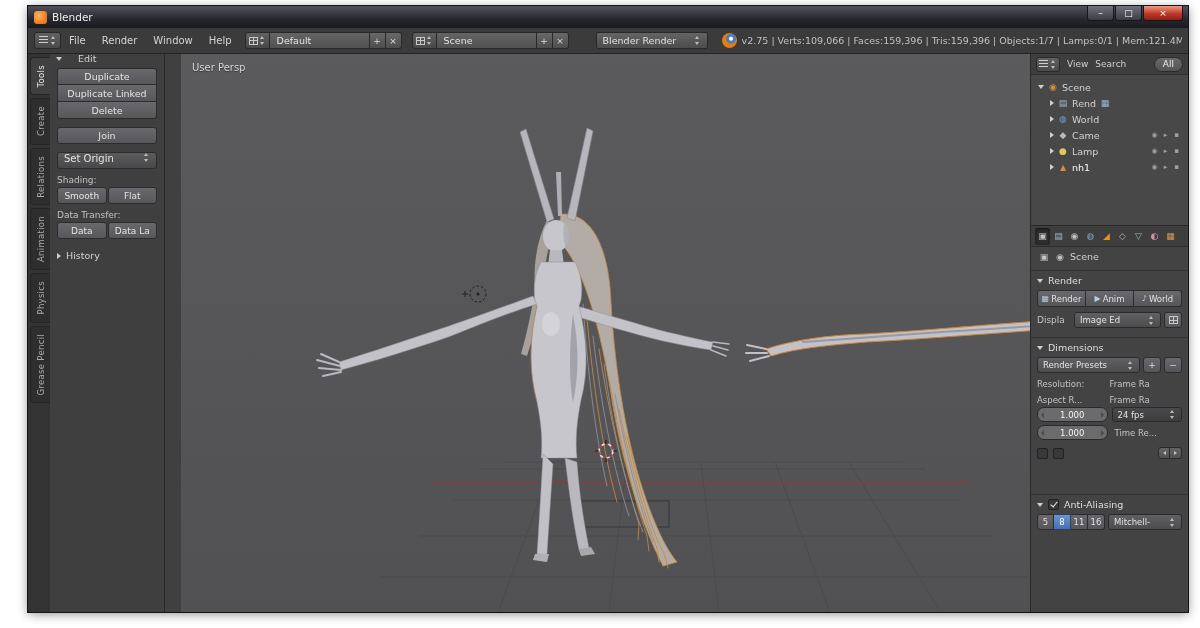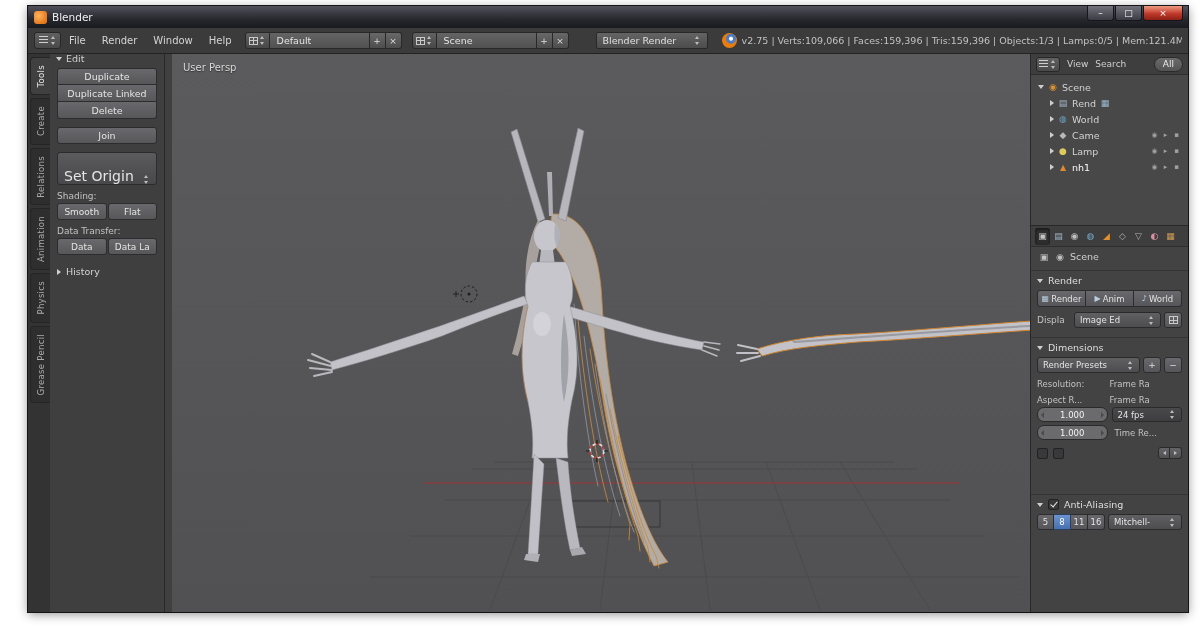--- a/index.html
+++ b/index.html
@@ -30,35 +30,35 @@
 .blender-logo{width:15px;height:15px;border-radius:50%;background:radial-gradient(circle at 60% 38%,#ffffff 0 1.5px,#4f7bbf 2.5px 4.5px,#e87d0d 5.5px);margin:0 5px 0 8px;flex:none}
 .stats{font-size:9.5px;color:#c2c2c2;white-space:nowrap;overflow:hidden;flex:1;min-width:0}
 
 .toolshelf{position:absolute;left:0;top:48px;width:137px;height:558px;background:#3f3f3f;border-right:1px solid #282828;display:flex}
 .ts-tabs{width:22px;background:#333333;padding-top:3px;display:flex;flex-direction:column;gap:3px}
 .vtab{width:20px;margin-left:2px;padding:7px 0;background:#2e2e2e;border:1px solid #252525;border-right:none;border-radius:4px 0 0 4px;display:flex;align-items:center;justify-content:center;cursor:pointer}
 .vtab span{writing-mode:vertical-rl;transform:rotate(180deg);font-size:8.5px;color:#ababab;letter-spacing:.3px;white-space:nowrap}
 .vtab.active{background:#404040}
 .vtab.active span{color:#e8e8e8}
 .shelf-panel{flex:1;padding:2px 7px 0;overflow:hidden}
-.section-hdr{display:flex;align-items:center;gap:4px;font-size:9.5px;color:#d0d0d0;height:11px;margin:-3px 0 4px -1px;overflow:hidden}
+.section-hdr{display:flex;align-items:center;gap:16px;font-size:9.5px;color:#d0d0d0;height:11px;margin:-3px 0 4px -1px;overflow:hidden}
 .trid{width:0;height:0;border-left:3.5px solid transparent;border-right:3.5px solid transparent;border-top:4.5px solid #cfcfcf;flex:none}
 .trir{width:0;height:0;border-top:3.5px solid transparent;border-bottom:3.5px solid transparent;border-left:4.5px solid #cfcfcf;flex:none}
 .tool-btn{height:17px;background:linear-gradient(#69696d,#57575a);border:1px solid #2c2c2c;border-radius:3px;color:#e4e4e4;font-size:9.5px;display:flex;align-items:center;justify-content:center;cursor:pointer;white-space:nowrap;overflow:hidden}
 .grp .tool-btn{border-radius:0;border-top-width:0}
 .grp .tool-btn:first-child{border-radius:3px 3px 0 0;border-top-width:1px}
 .grp .tool-btn:last-child{border-radius:0 0 3px 3px}
 .gap8{height:8px}
-.dropdown-btn{height:33px;background:linear-gradient(#5b5b5e,#48484b);border:1px solid #2c2c2c;border-radius:3px;color:#e4e4e4;font-size:14px;display:flex;align-items:flex-end;justify-content:space-between;padding:0 6px;cursor:pointer}
+.dropdown-btn{height:17px;background:linear-gradient(#5b5b5e,#48484b);border:1px solid #2c2c2c;border-radius:3px;color:#e4e4e4;font-size:10px;display:flex;align-items:flex-start;justify-content:space-between;padding:0 6px;cursor:pointer}
 .mini-label{font-size:9px;color:#c2c2c2;margin:6px 0 2px}
 .btn-row{display:flex;gap:1px}
 .btn-row .tool-btn{flex:1;font-size:9px}
 .history-row{display:flex;align-items:center;gap:5px;margin-top:11px;font-size:9.5px;color:#d2d2d2;cursor:pointer}
 
-.viewport{position:absolute;left:144px;top:48px;width:865px;height:558px;background:linear-gradient(#5b5b5d,#515153);overflow:hidden;cursor:crosshair}
+.viewport{position:absolute;left:153px;top:48px;width:865px;height:558px;background:linear-gradient(#5b5b5d,#515153);overflow:hidden;cursor:crosshair}
 .view-label{position:absolute;left:11px;top:8px;font-size:10px;color:#d8d8d8;text-shadow:0 1px 1px rgba(0,0,0,.45);z-index:2}
 .viewport svg{position:absolute;inset:0}
 
 .outliner{position:absolute;left:1002px;top:48px;width:158px;height:172px;background:#484848;border-left:1px solid #282828;border-bottom:1px solid #282828}
 .out-header{height:21px;background:#3e3e3e;border-bottom:1px solid #2e2e2e;display:flex;align-items:center;gap:7px;padding:0 5px}
 .out-edbtn{width:24px;height:15px;background:linear-gradient(#606060,#4a4a4a);border:1px solid #282828;border-radius:3px;display:flex;align-items:center;justify-content:center;gap:2px;cursor:pointer}
 .out-menu{font-size:9px;color:#cfcfcf;cursor:pointer}
 .out-filter{height:15px;padding:0 8px;background:linear-gradient(#6a6a6a,#535353);border:1px solid #2a2a2a;border-radius:8px;font-size:9px;color:#ececec;display:flex;align-items:center;margin-left:auto;cursor:pointer}
 .tree{padding:4px 3px;font-size:9.5px;color:#d2d2d2}
 .tree-row{height:16px;display:flex;align-items:center;gap:3px;padding:0 4px;cursor:pointer}
@@ -177,21 +177,21 @@
         </span>
       <span class="sel-value">Scene</span>
       <span class="sel-btn">+</span>
       <span class="sel-btn last">×</span>
     </div>
     <div class="engine-dd">
       <span>Blender Render</span>
       <span class="dda"></span>
     </div>
     <span class="blender-logo"></span>
-    <span class="stats">v2.75 | Verts:109,066 | Faces:159,396 | Tris:159,396 | Objects:1/3 | Lamps:0/5 | Mem:121.4M</span>
+    <span class="stats">v2.75 | Verts:109,066 | Faces:159,396 | Tris:159,396 | Objects:1/7 | Lamps:0/1 | Mem:121.4M</span>
   </div>
 
   <div class="toolshelf">
     <div class="ts-tabs">
       <div class="vtab active">
           <span>Tools</span>
         </div>
       <div class="vtab">
           <span>Create</span>
         </div>

